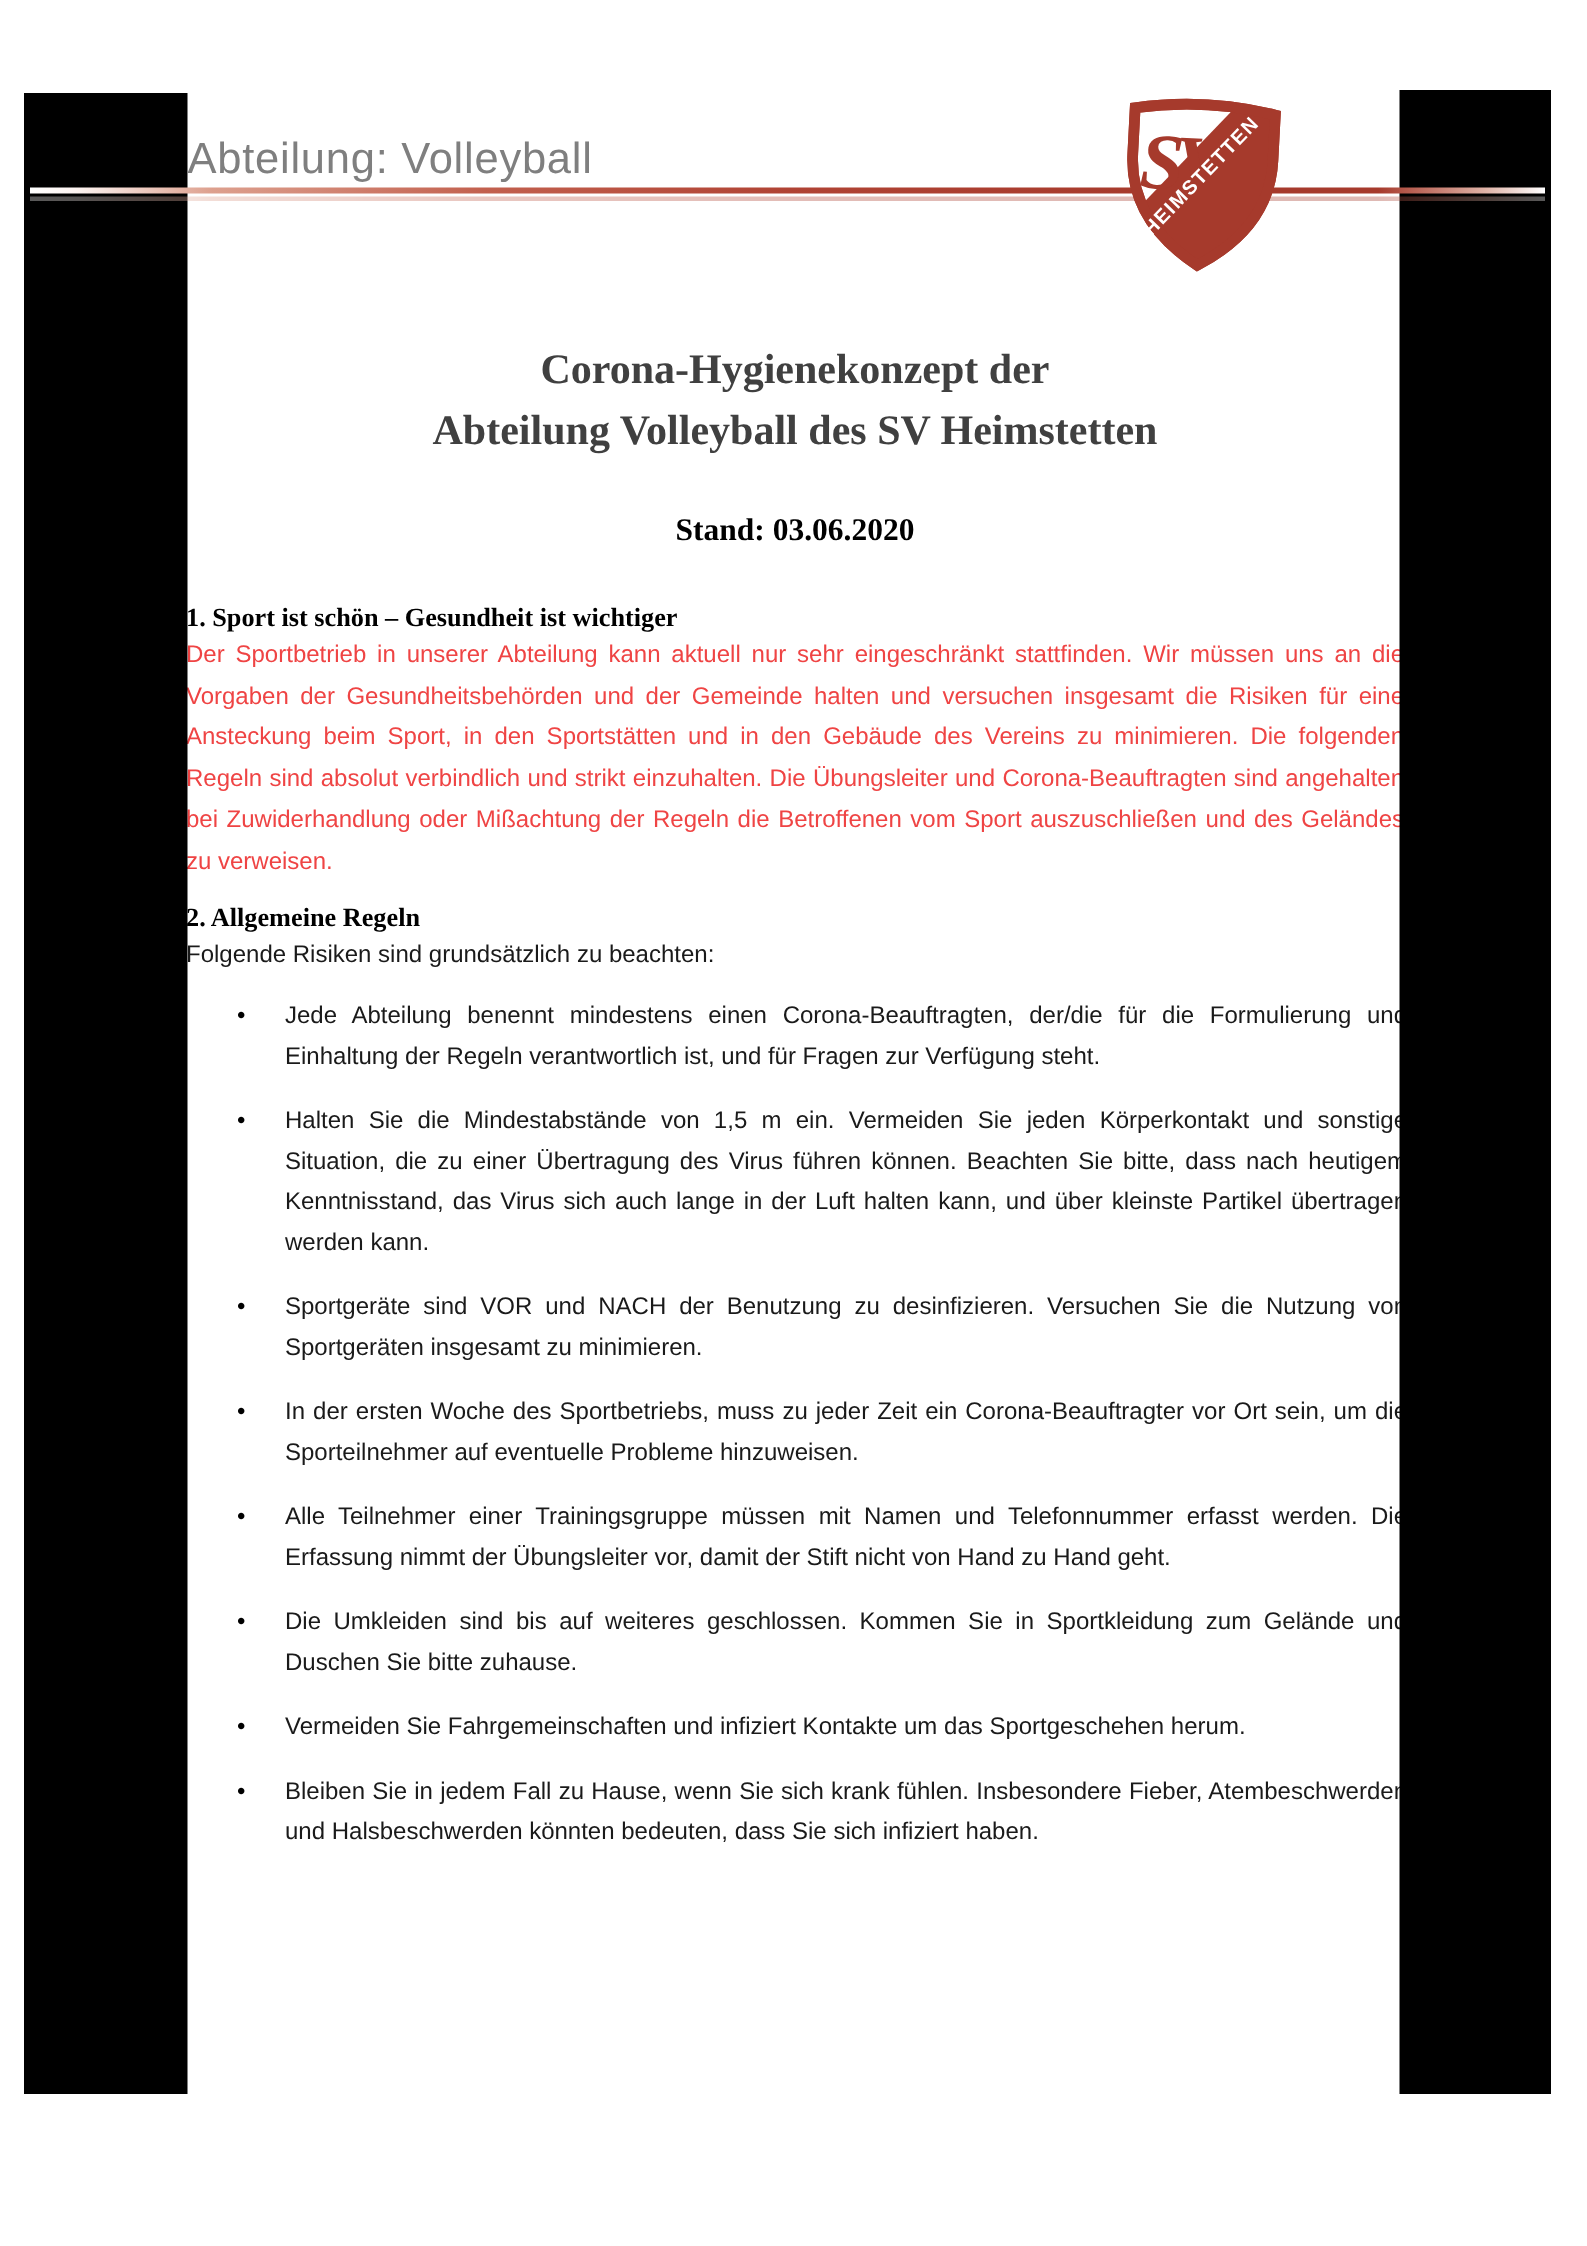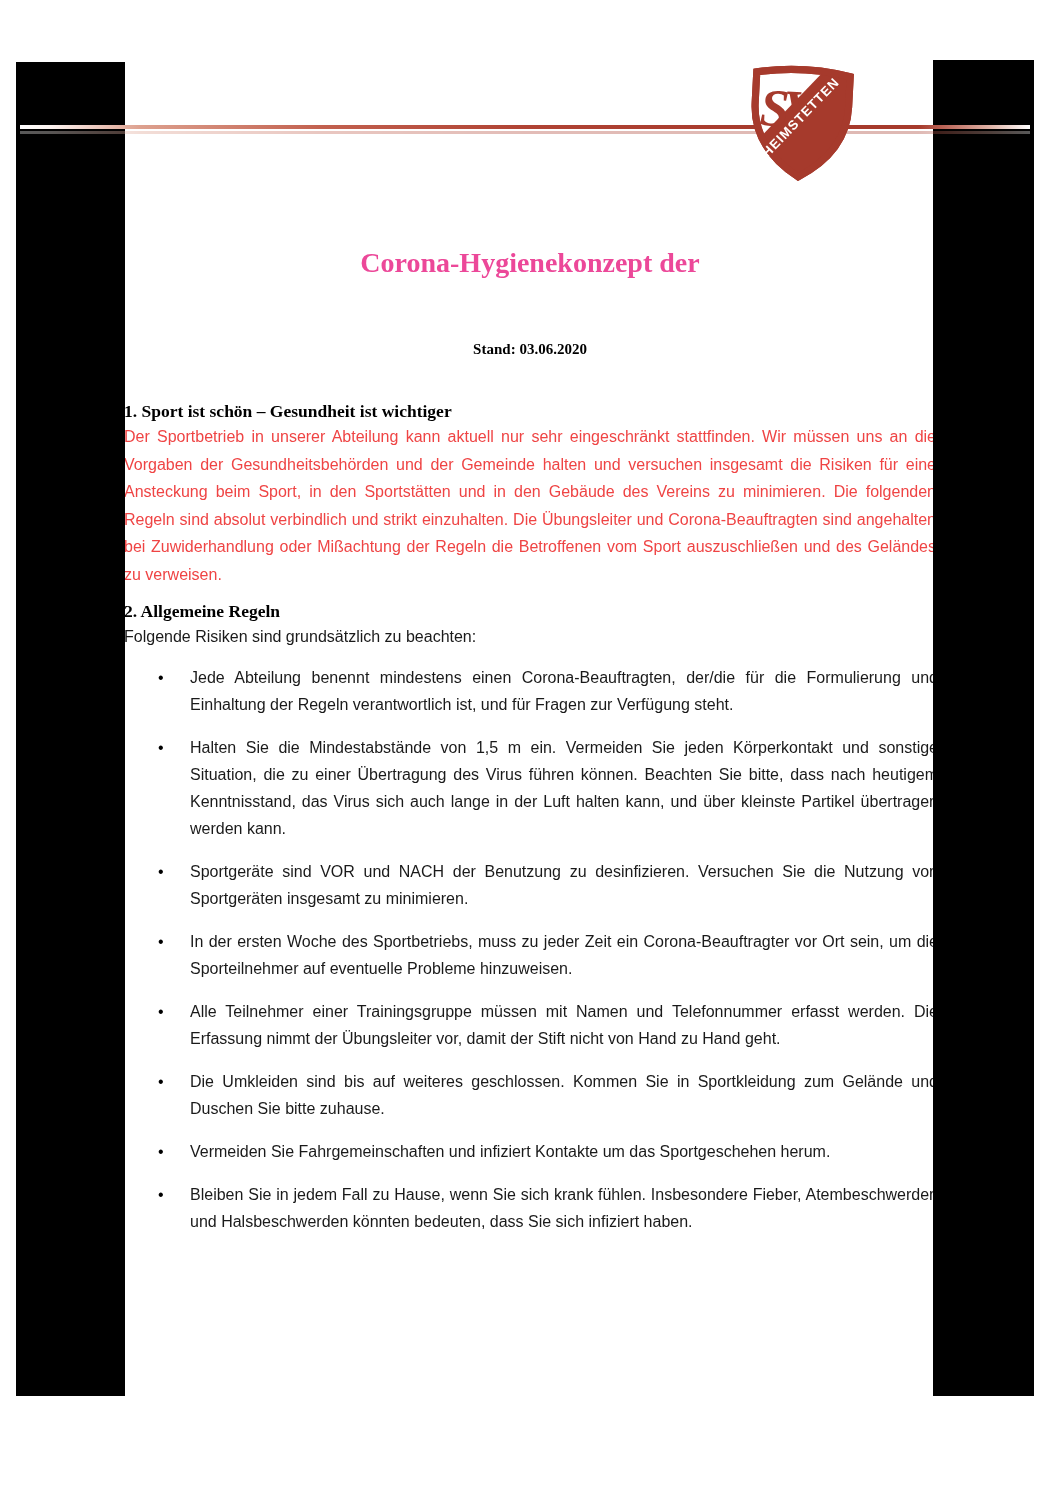--- a/index.html
+++ b/index.html
@@ -38,26 +38,26 @@
   }
 
   
   .logo{position:absolute;left:745px;top:62px;width:112px;height:120px;z-index:4;transform:rotate(3deg);}
   .logo svg{display:block;}
 
   
   .doc-title{
     position:absolute;left:124px;top:226px;width:812px;z-index:2;
     text-align:center;font-family:"Liberation Serif",serif;
-    font-weight:bold;font-size:28px;line-height:41px;color:#ec4899;margin-top:16px;
+    font-weight:bold;font-size:28px;line-height:41px;color:#404040;
   }
   .doc-version{
     position:absolute;left:124px;top:341px;width:812px;
     text-align:center;font-family:"Liberation Serif",serif;
-    font-weight:bold;font-size:15px;color:#000;
+    font-weight:bold;font-size:21px;color:#000;
   }
   .sec-heading{
     position:absolute;left:124px;width:812px;margin:0;
     font-family:"Liberation Serif",serif;font-weight:bold;
     font-size:17.5px;line-height:22px;color:#000;
   }
   .sec1-heading{top:400px;}
   .sec2-heading{top:600px;}
   .sec-body{
     position:absolute;left:124px;top:423px;width:812px;margin:0;
@@ -81,20 +81,21 @@
   }
 </style>
 </head>
 <body>
 
 <div class="page">
 
   <div class="bar bar-left"></div>
   <div class="bar bar-right"></div>
 
+  <div class="dept-header">Abteilung: Volleyball</div>
 
   <div class="header-rule"></div>
 
   <div class="logo">
     <svg viewBox="0 0 110 118" width="112" height="120" aria-hidden="true">
       <defs>
         <clipPath id="shieldClip">
           <path d="M9 12 Q55 3 101 12 L101 42 Q101 86 55 113 Q9 86 9 42 Z"></path>
         </clipPath>
       </defs>
@@ -103,20 +104,21 @@
         <polygon points="2,92 80,2 112,2 112,120 2,120" fill="#a63a2c"></polygon>
       </g>
       <path d="M9 12 Q55 3 101 12 L101 42 Q101 86 55 113 Q9 86 9 42 Z" fill="none" stroke="#a63a2c" stroke-width="7"></path>
       <text x="14" y="64" font-family="Liberation Serif, serif" font-style="italic" font-weight="bold" font-size="52" letter-spacing="-6" fill="#a63a2c">SV</text>
       <text transform="translate(24,96) rotate(-49)" font-family="Liberation Sans, sans-serif" font-weight="bold" font-size="13" letter-spacing="1" fill="#ffffff">HEIMSTETTEN</text>
     </svg>
   </div>
 
   <div class="doc-title">
     <div>Corona-Hygienekonzept der</div>
+    <div>Abteilung Volleyball des SV Heimstetten</div>
   </div>
 
   <div class="doc-version">Stand: 03.06.2020</div>
 
   <h2 class="sec-heading sec1-heading">1. Sport ist schön – Gesundheit ist wichtiger</h2>
 
   <p class="sec-body">Der Sportbetrieb in unserer Abteilung kann aktuell nur sehr eingeschränkt stattfinden. Wir müssen uns an die Vorgaben der Gesundheitsbehörden und der Gemeinde halten und versuchen insgesamt die Risiken für eine Ansteckung beim Sport, in den Sportstätten und in den Gebäude des Vereins zu minimieren. Die folgenden Regeln sind absolut verbindlich und strikt einzuhalten. Die Übungsleiter und Corona-Beauftragten sind angehalten bei Zuwiderhandlung oder Mißachtung der Regeln die Betroffenen vom Sport auszuschließen und des Geländes zu verweisen.</p>
 
   <h2 class="sec-heading sec2-heading">2. Allgemeine Regeln</h2>
 

